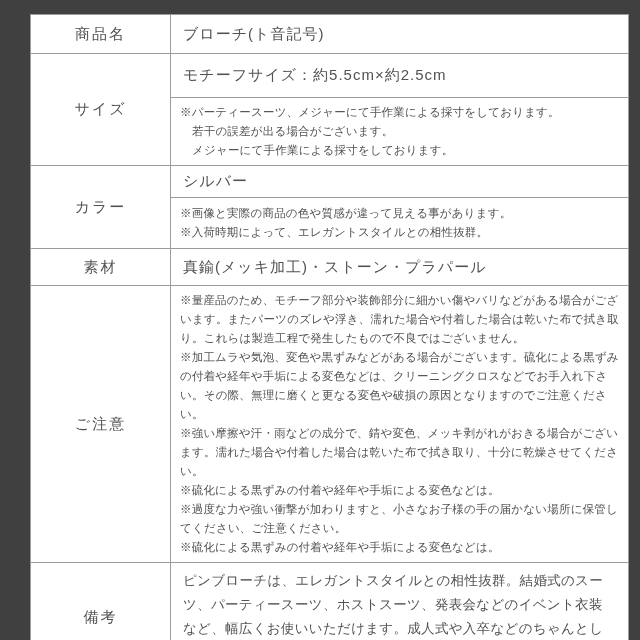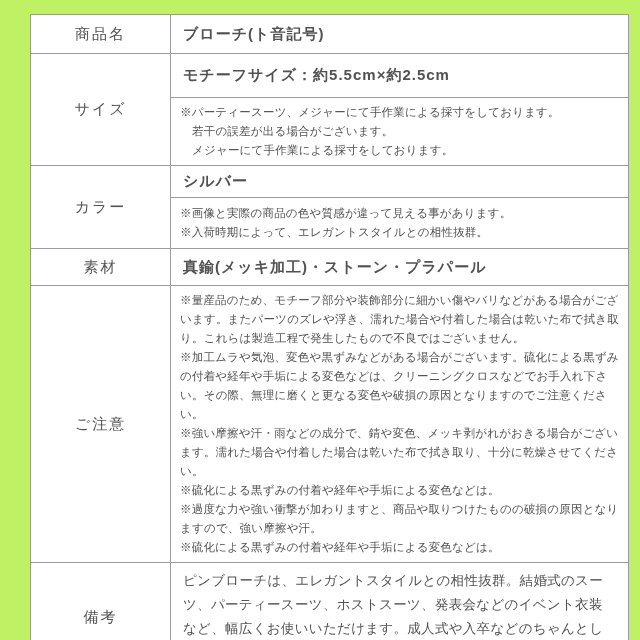--- a/index.html
+++ b/index.html
@@ -4,21 +4,21 @@
 <style>
   html, body {
     margin: 0;
     padding: 0;
     background: #ffffff;
   }
   .page {
     position: relative;
     width: 640px;
     height: 640px;
-    background: #bef264;
+    background: #404040;
     font-family: "Liberation Sans", sans-serif;
     color: #525252;
     overflow: hidden;
   }
   table.spec {
     position: absolute;
     left: 30px;
     top: 14px;
     width: 598px;
     border-collapse: collapse;
@@ -38,21 +38,20 @@
     font-size: 15px;
     letter-spacing: 2px;
     color: #525252;
   }
   td.value {
     font-size: 15px;
     letter-spacing: 1px;
     padding: 4px 12px;
     vertical-align: middle;
     text-align: left;
-    font-weight: bold;
   }
   td.notes {
     font-size: 11.5px;
     line-height: 19px;
     letter-spacing: 0.2px;
     padding: 5px 9px;
     vertical-align: middle;
     text-align: left;
   }
   td.notes p { margin: 0; }
@@ -117,21 +116,21 @@
         <td class="value">真鍮(メッキ加工)・ストーン・プラパール</td>
       </tr>
 
       <tr class="r-caution">
         <th class="row-label">ご注意</th>
         <td class="notes">
           <p>※量産品のため、モチーフ部分や装飾部分に細かい傷やバリなどがある場合がございます。またパーツのズレや浮き、濡れた場合や付着した場合は乾いた布で拭き取り。これらは製造工程で発生したもので不良ではございません。</p>
           <p>※加工ムラや気泡、変色や黒ずみなどがある場合がございます。硫化による黒ずみの付着や経年や手垢による変色などは、クリーニングクロスなどでお手入れ下さい。その際、無理に磨くと更なる変色や破損の原因となりますのでご注意ください。</p>
           <p>※強い摩擦や汗・雨などの成分で、錆や変色、メッキ剥がれがおきる場合がございます。濡れた場合や付着した場合は乾いた布で拭き取り、十分に乾燥させてください。</p>
           <p>※硫化による黒ずみの付着や経年や手垢による変色などは。</p>
-          <p>※過度な力や強い衝撃が加わりますと、商品や取りつけたものの破損の原因となりますので、強い摩擦や汗。</p>
+          <p>※過度な力や強い衝撃が加わりますと、小さなお子様の手の届かない場所に保管してください、ご注意ください。</p>
           <p>※硫化による黒ずみの付着や経年や手垢による変色などは。</p>
         </td>
       </tr>
 
       <tr class="r-remarks">
         <th class="row-label">備考</th>
         <td class="remarks">ピンブローチは、エレガントスタイルとの相性抜群。結婚式のスーツ、パーティースーツ、ホストスーツ、発表会などのイベント衣装など、幅広くお使いいただけます。成人式や入卒などのちゃんとした場面にワンポイントとしてお使いいただけます。</td>
       </tr>
     </tbody>
   </table>

